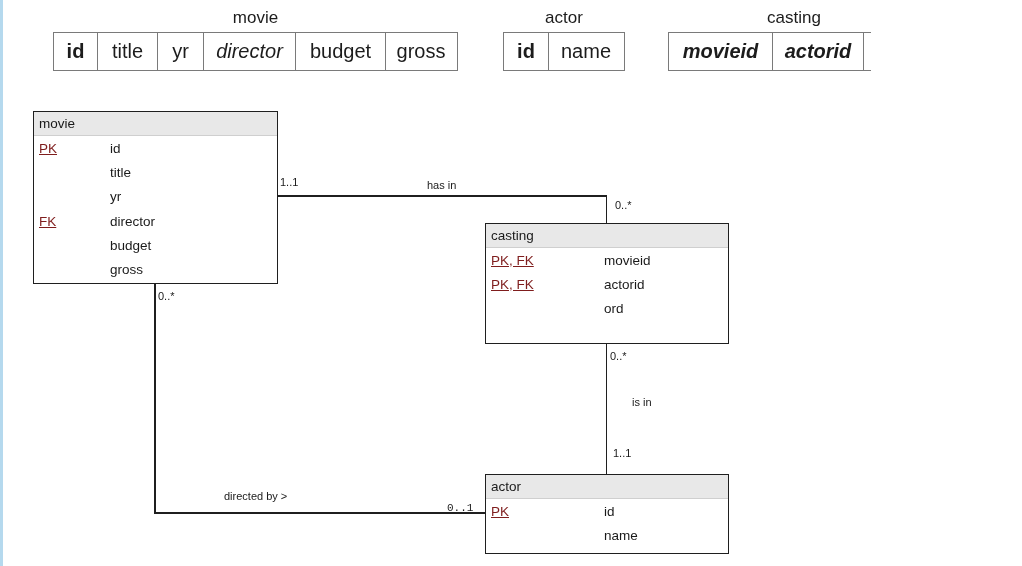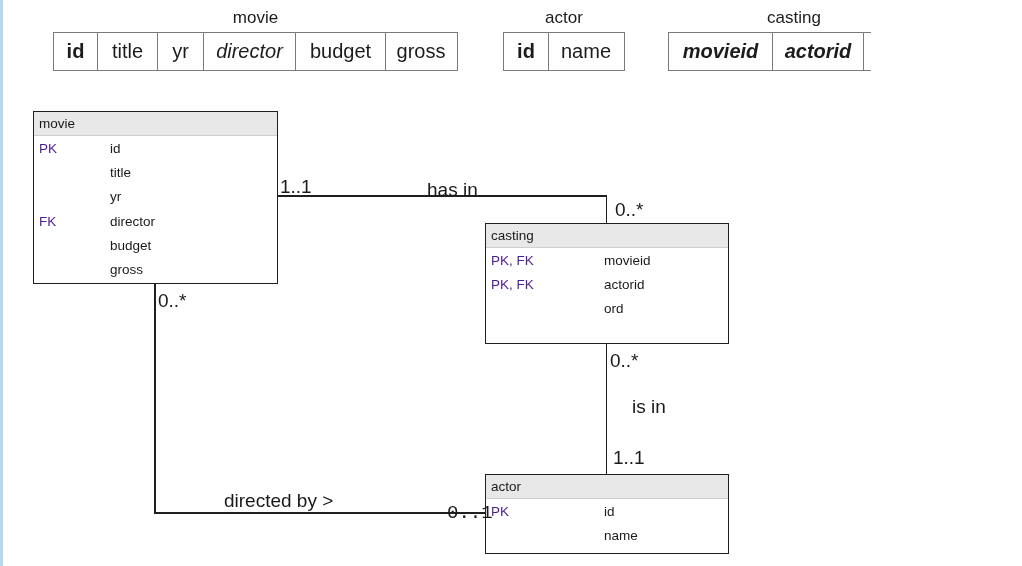--- a/index.html
+++ b/index.html
@@ -38,27 +38,27 @@
   .entity {
     position:absolute; background:#ffffff;
     border:1.5px solid #1f1f1f; font-size:13.5px;
   }
   .entity-header {
     height:24px; line-height:23px; padding-left:5px;
     background:#e8e8e8; color:#1a1a1a;
     border-bottom:1px solid #cfcfcf;
   }
   .entity-row { display:flex; height:24.3px; align-items:center; }
-  .row-key { padding-left:5px; flex:0 0 auto; color:#4c1d95; }
+  .row-key { padding-left:5px; flex:0 0 auto; color:#7f1d1d;text-decoration:underline; }
   .row-attr { color:#1a1a1a; }
 
   
   .rel-line { position:absolute; background:#1f1f1f; }
   .rel-label {
-    position:absolute; font-size:19px; color:#1a1a1a;
+    position:absolute; font-size:11px; color:#1a1a1a;
     white-space:nowrap;
   }
 </style>
 </head>
 <body>
 
 <div class="canvas">
   <div class="accent-bar"></div>
 
   <div class="schema-group" style="left:53px; width:405px;">

